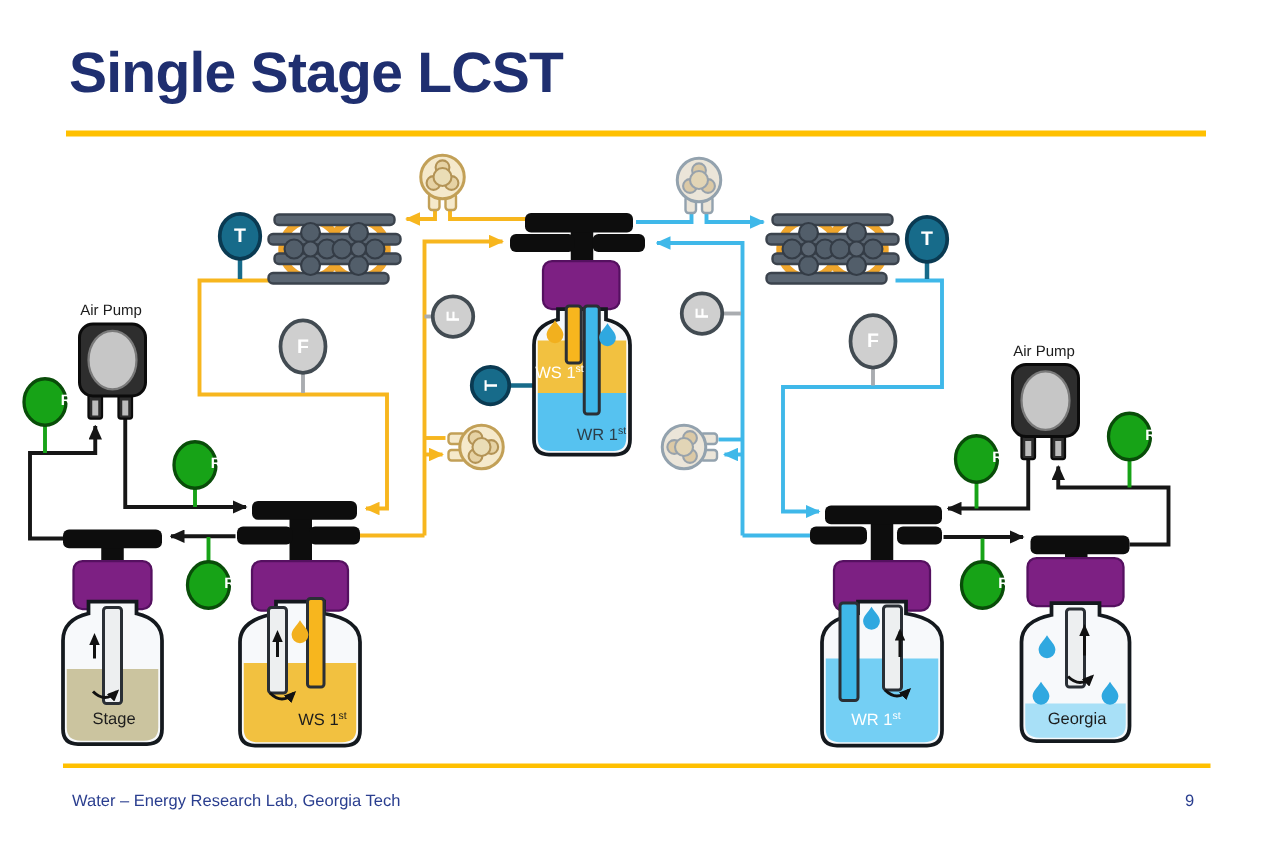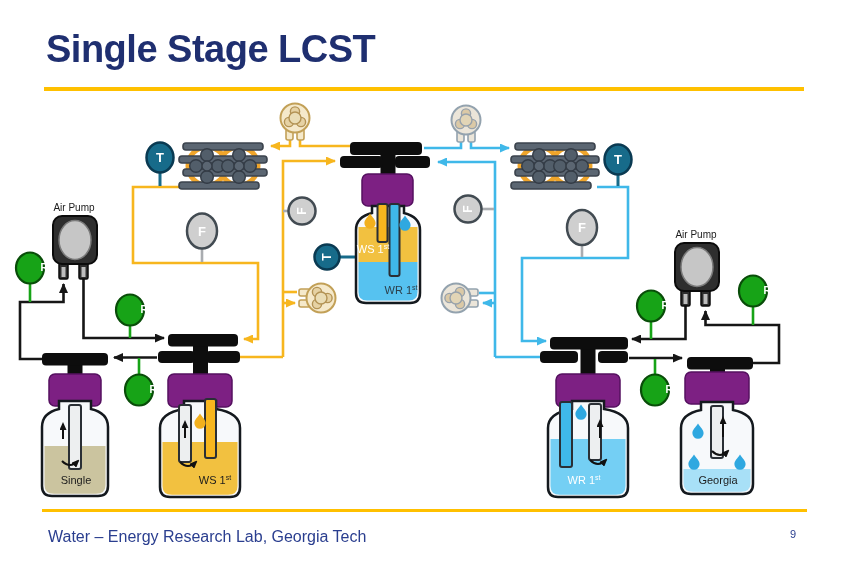--- a/index.html
+++ b/index.html
@@ -4,21 +4,21 @@
 <style>
   html,body{margin:0;padding:0;background:#fff;}
   #slide{position:relative;width:850px;height:563px;background:#ffffff;overflow:hidden;
          font-family:"Liberation Sans",sans-serif;}
   #diagram{position:absolute;left:0;top:0;}
   .rule{position:absolute;background:#FFC000;}
   #title-rule{left:44px;top:87px;width:760px;height:4px;}
   #footer-rule{left:42px;top:509px;width:765px;height:3px;}
   #page-title{position:absolute;left:46px;top:28px;font-size:38px;font-weight:bold;
               color:#1F2F70;letter-spacing:-0.5px;white-space:nowrap;}
-  #footer-text{position:absolute;left:48px;top:528px;font-size:16px;color:#2A3E8F;}
+  #footer-text{position:absolute;left:48px;top:528px;font-size:11px;color:#2A3E8F;}
   #page-number{position:absolute;left:790px;top:528px;font-size:11px;color:#2A3E8F;}
   .lbl{position:absolute;transform:translate(-50%,-50%);white-space:nowrap;line-height:1;}
   .rot{transform:translate(-50%,-50%) rotate(-90deg);}
   .sensor{font-weight:bold;color:#fff;font-size:13px;}
   .sensor-sm{font-weight:bold;color:#fff;font-size:12px;}
   .rh{font-weight:bold;color:#fff;font-size:10px;letter-spacing:0.2px;padding-left:36px;}
   .bottle-lbl{font-size:11px;color:#1c1c1c;}
   .bottle-lbl.white{color:#fff;}
   .bottle-lbl.dark{color:#2c3e49;}
   .pump-lbl{font-size:10px;color:#1c1c1c;text-align:right;}
@@ -310,21 +310,21 @@
   <span class="lbl sensor-sm rot" style="left:302px;top:211px;">F</span>
   <span class="lbl sensor-sm rot" style="left:468px;top:209px;">F</span>
 
   <span class="lbl rh" style="left:30px;top:268px;">RH</span>
   <span class="lbl rh" style="left:130px;top:310px;">RH</span>
   <span class="lbl rh" style="left:139px;top:390px;">RH</span>
   <span class="lbl rh" style="left:651px;top:306px;">RH</span>
   <span class="lbl rh" style="left:753px;top:291px;">RH</span>
   <span class="lbl rh" style="left:655px;top:390px;">RH</span>
 
-  <span class="lbl bottle-lbl" style="left:76px;top:480px;">Single</span>
+  <span class="lbl bottle-lbl" style="left:76px;top:480px;">Stage</span>
   <span class="lbl bottle-lbl" style="left:215px;top:480px;"><span>WS 1</span><span class="sup">st</span></span>
   <span class="lbl bottle-lbl white" style="left:373px;top:249px;"><span>WS 1</span><span class="sup">st</span></span>
   <span class="lbl bottle-lbl dark" style="left:401px;top:290px;"><span>WR 1</span><span class="sup">st</span></span>
   <span class="lbl bottle-lbl white" style="left:584px;top:480px;"><span>WR 1</span><span class="sup">st</span></span>
   <span class="lbl bottle-lbl" style="left:718px;top:480px;">Georgia</span>
 
   <div id="footer-rule" class="rule"></div>
   <div id="footer-text">Water – Energy Research Lab, Georgia Tech</div>
   <div id="page-number">9</div>
 </div>

